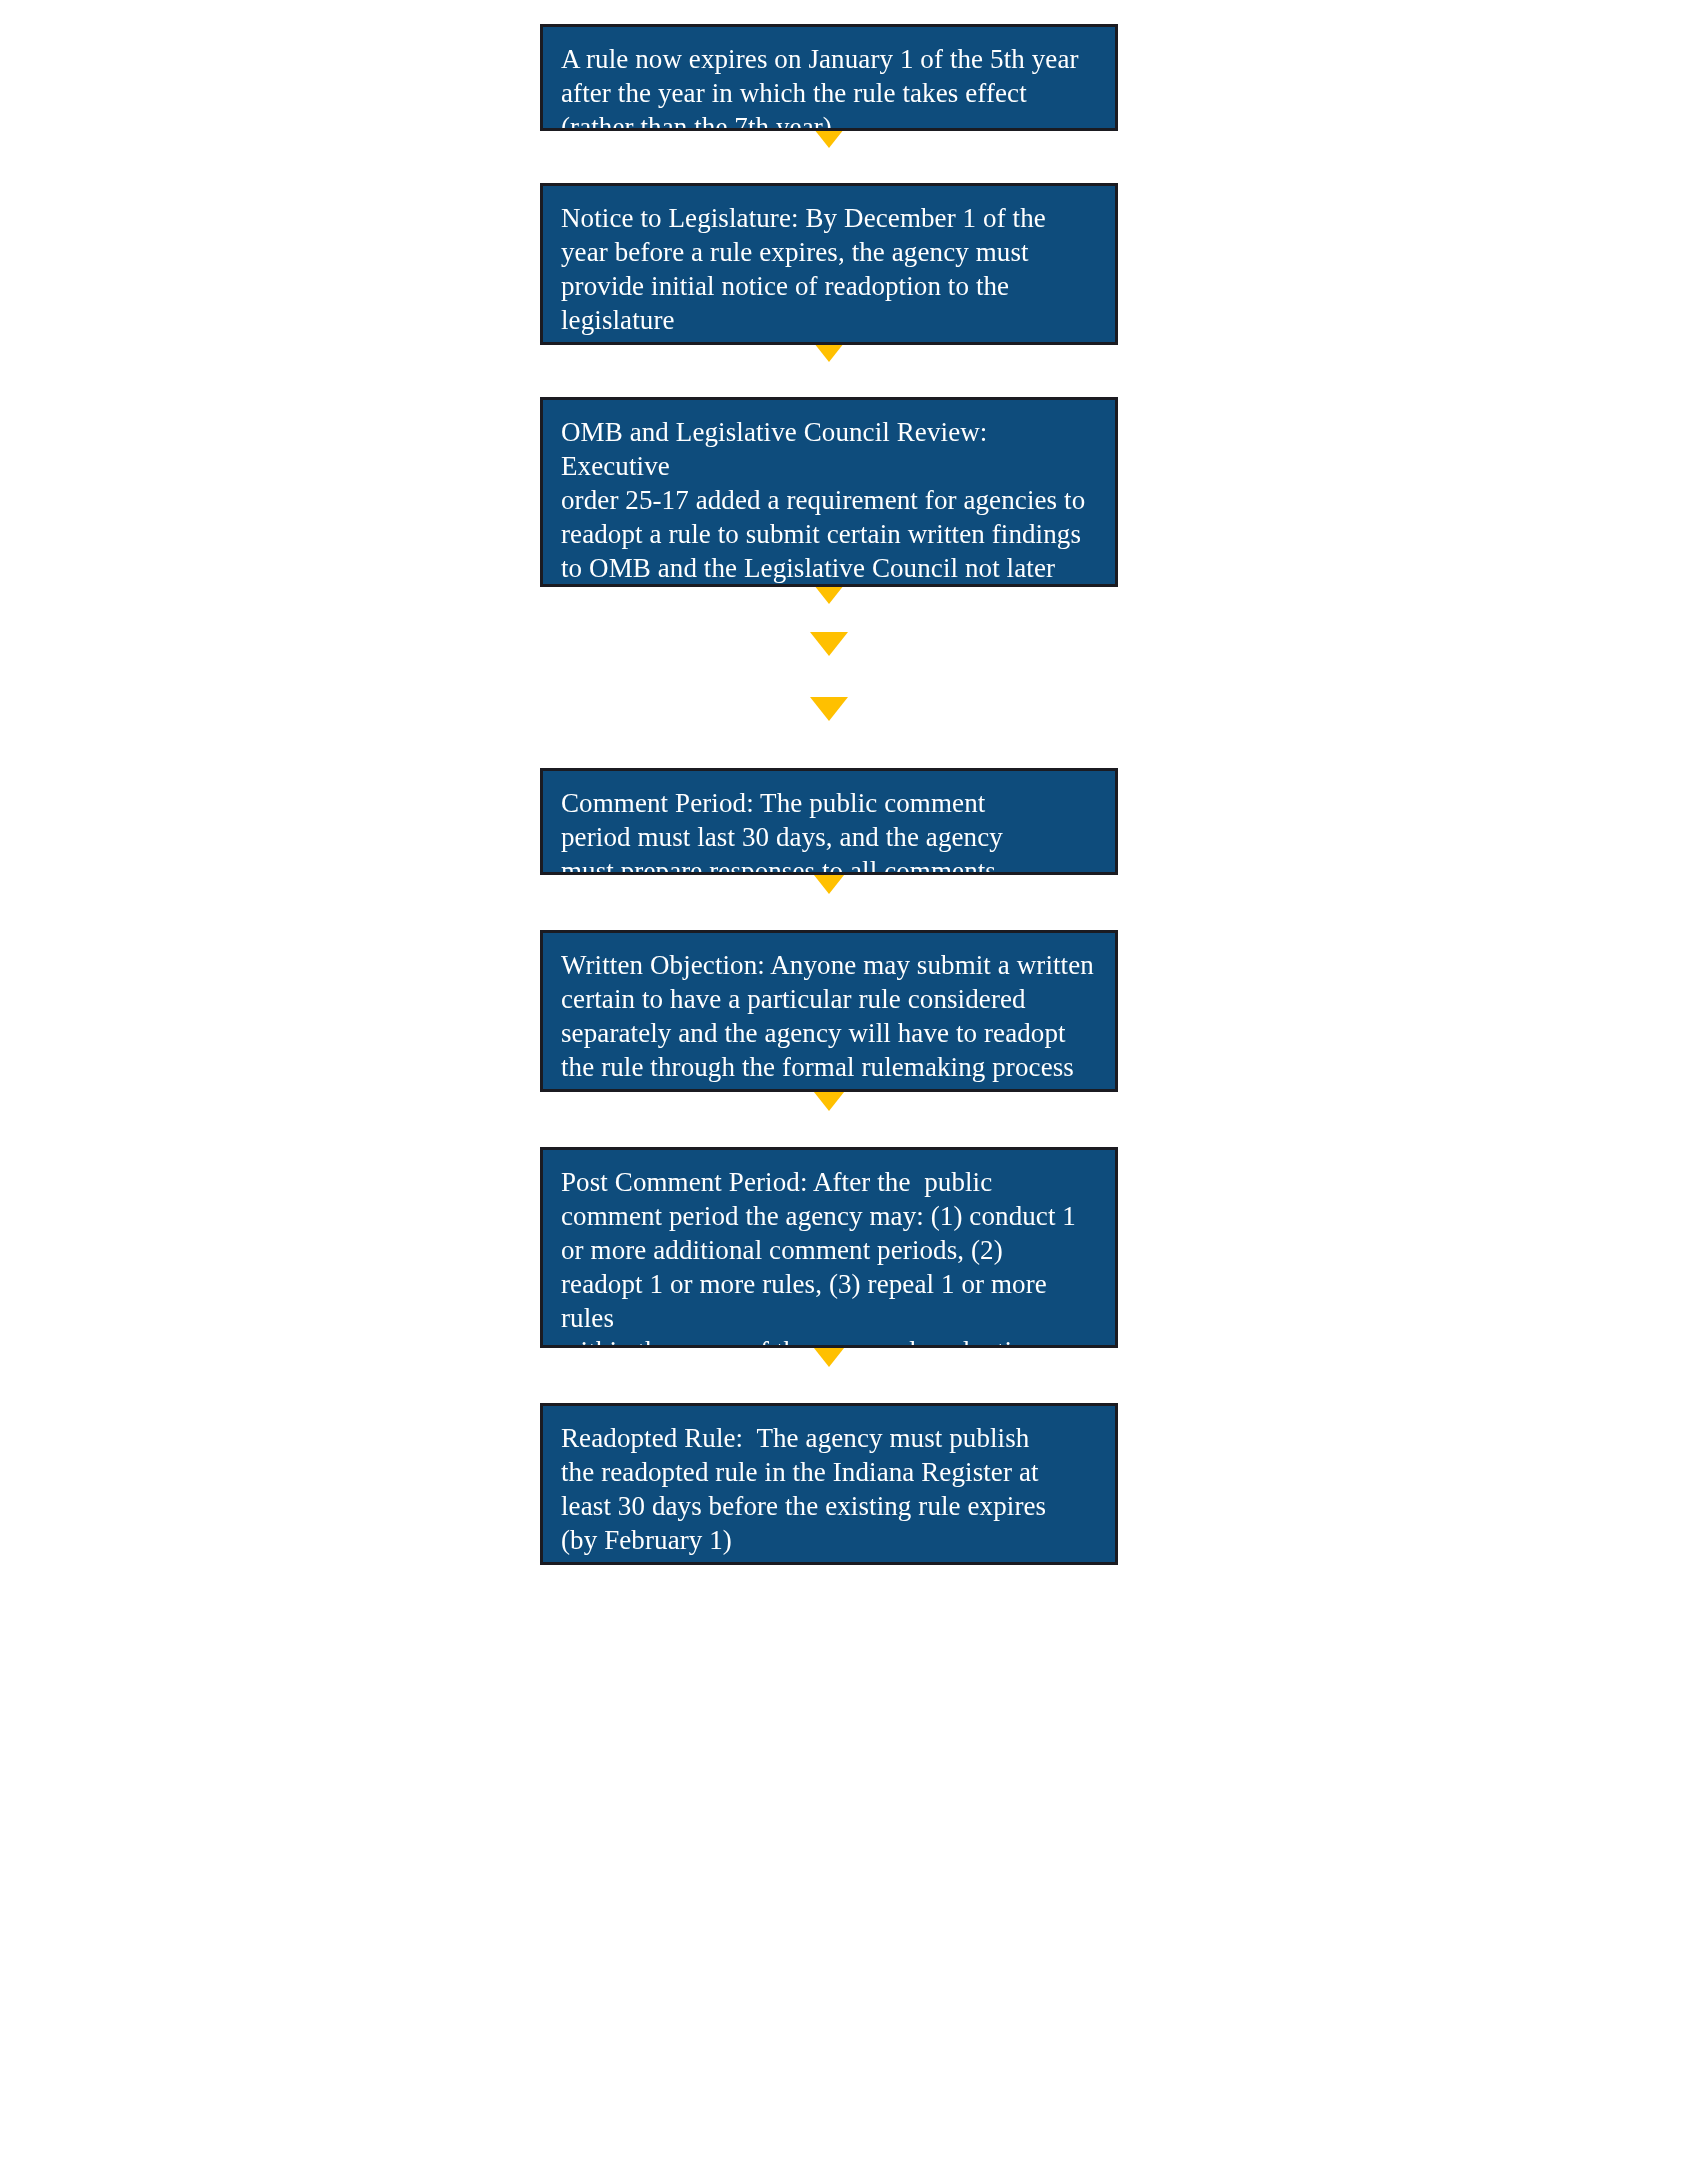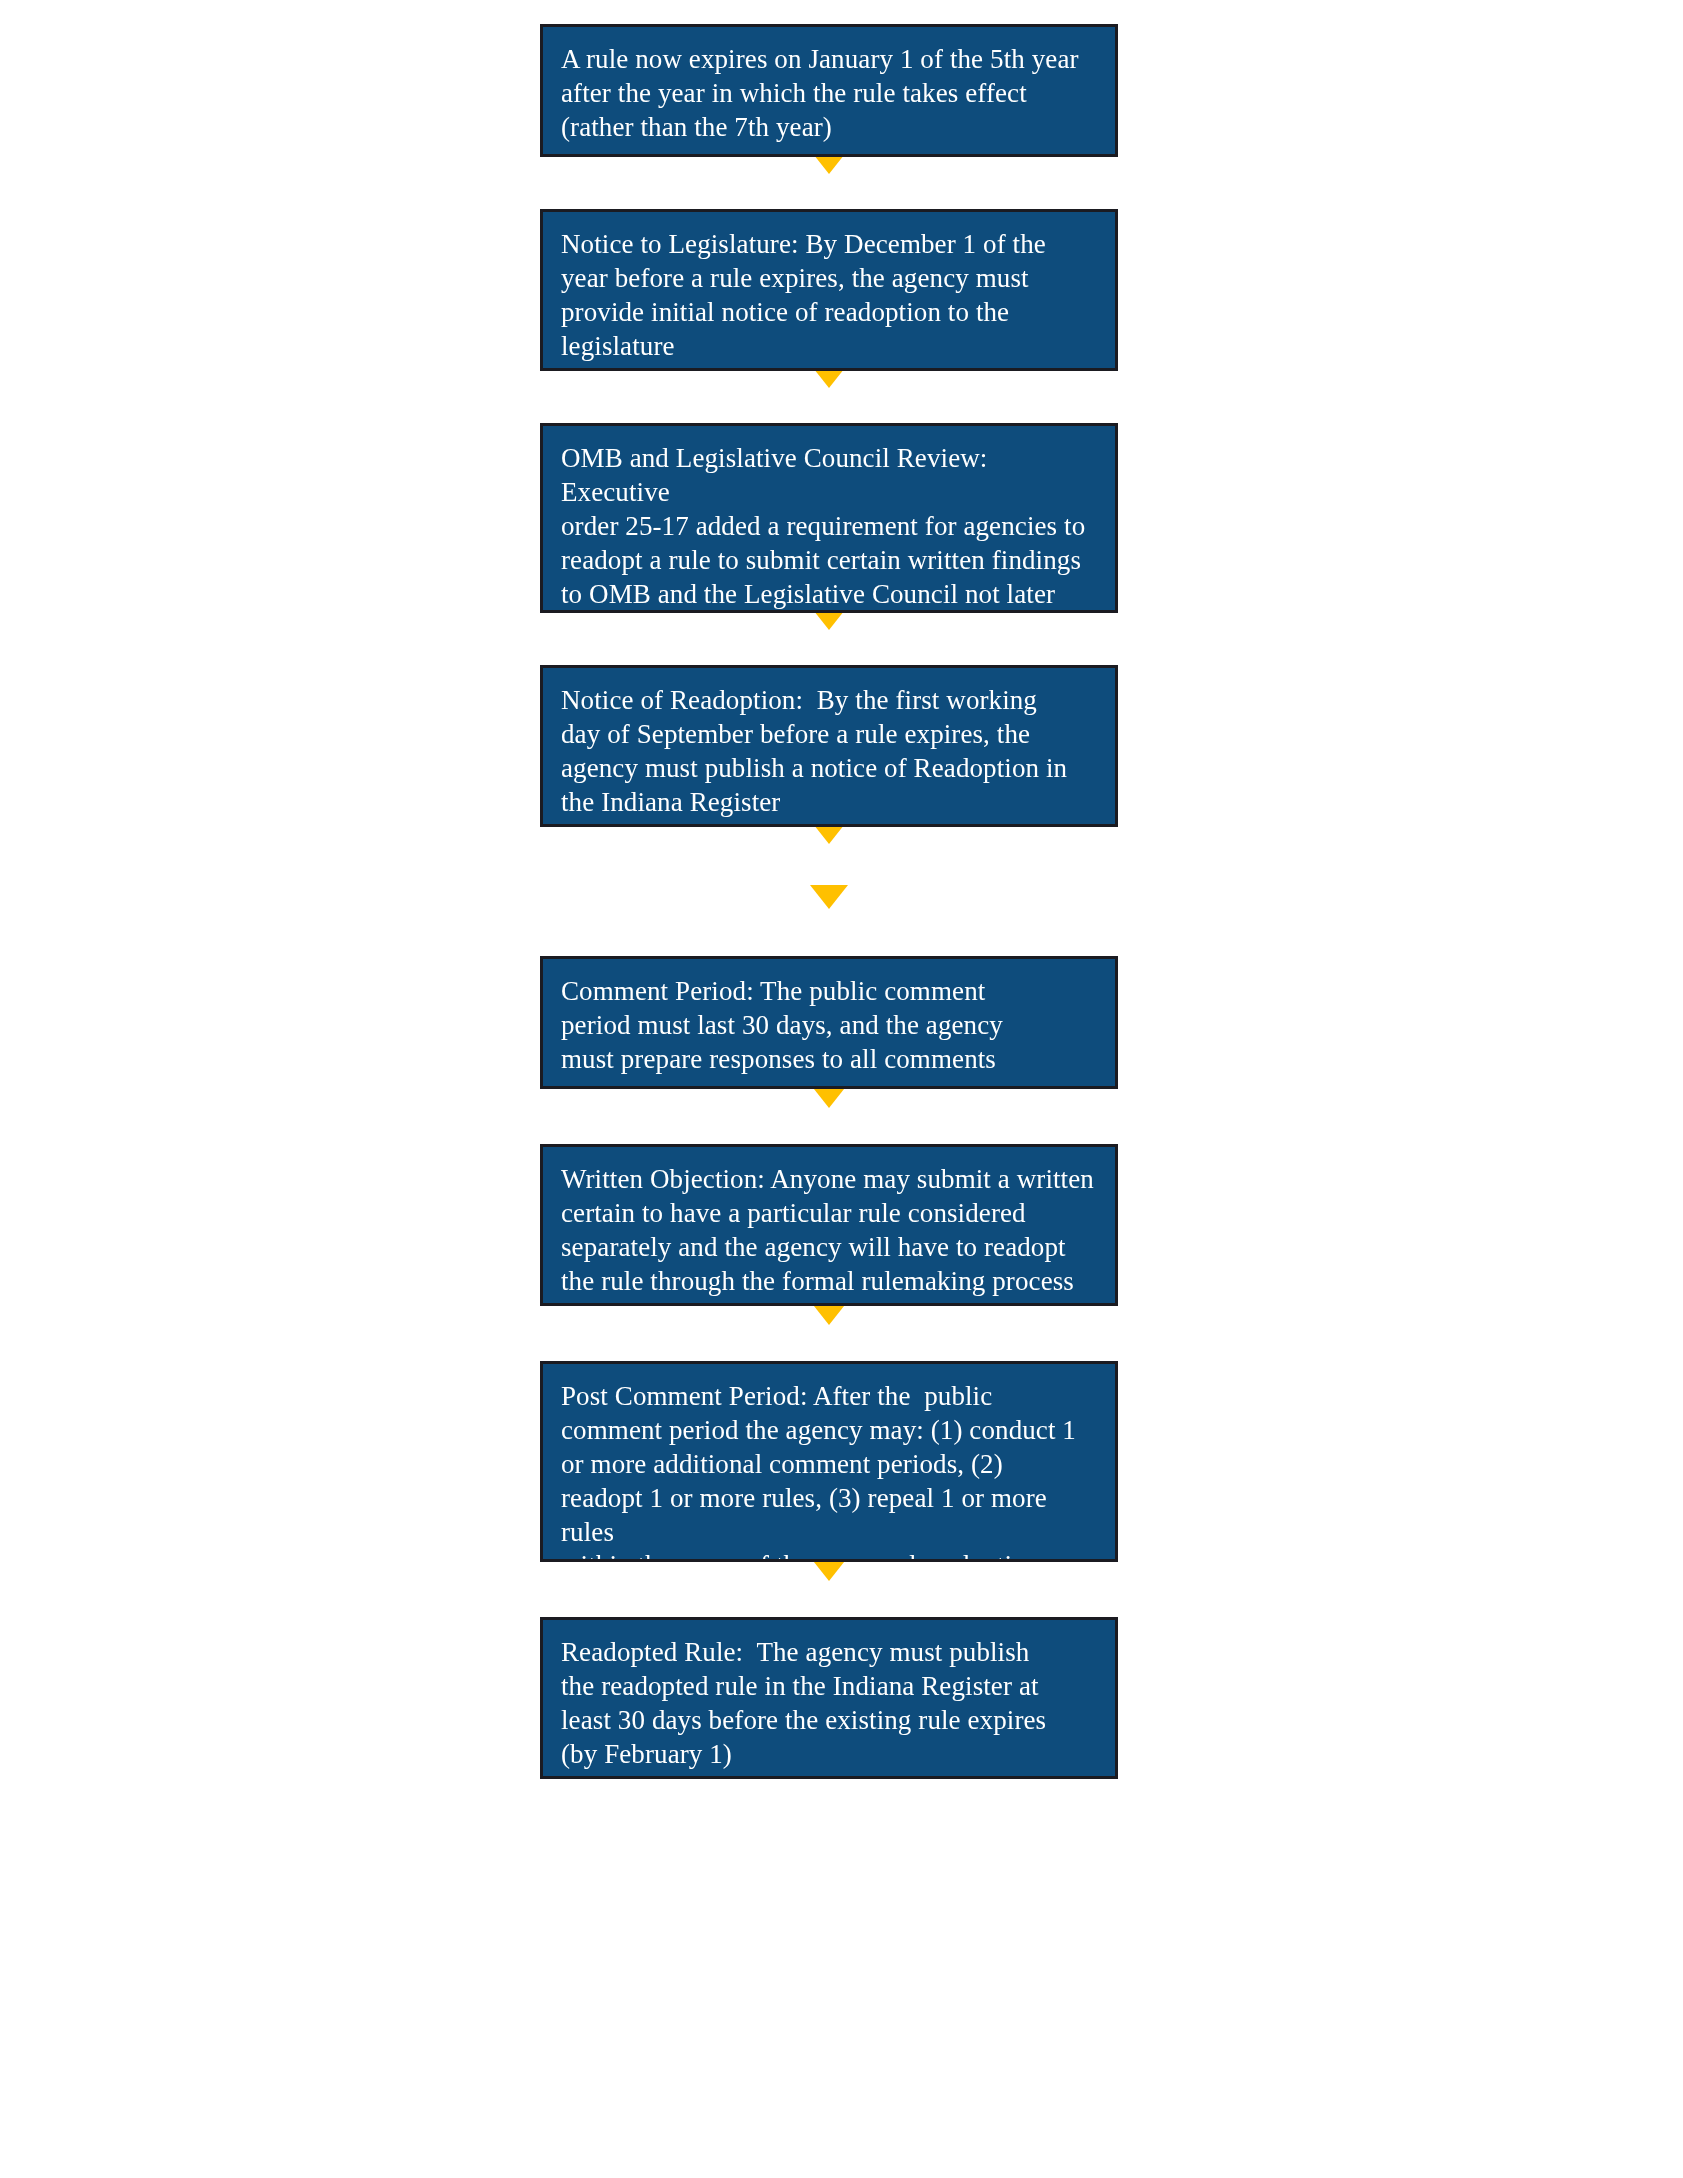--- a/index.html
+++ b/index.html
@@ -39,21 +39,21 @@
     padding: 16px 16px 14px 18px;
     color: #FFFFFF;
     font-size: 27px;
     line-height: 1.255;
     letter-spacing: 0.1px;
     overflow: hidden;
     white-space: pre-wrap;
   }
 
   
-  .h-3line  { height: 133px; }
+  .h-3line  { height: 107px; }
   .h-4line  { height: 162px; }
   .h-omb    { height: 190px; }
   .h-5line  { height: 201px; }
 
   .arrow-wrap {
     width: 578px;
     display: flex;
     justify-content: center;
     align-items: center;
   }
@@ -125,26 +125,20 @@
 incorporates the written findings.</div>
     </div>
 
     <div class="arrow-wrap gap-sm">
       <span class="arrow-down">
         <span class="arrow-shaft sh-mid"></span>
         <span class="arrow-head"></span>
       </span>
     </div>
 
-    <div class="flow-step">
-      <div class="step-box h-4line">Notice of Readoption:  By the first working
-day of September before a rule expires, the
-agency must publish a notice of Readoption in
-the Indiana Register</div>
-    </div>
 
     <div class="arrow-wrap gap-sm">
       <span class="arrow-down">
         <span class="arrow-shaft sh-mid"></span>
         <span class="arrow-head"></span>
       </span>
     </div>
 
 
     <div class="arrow-wrap gap-lg">

